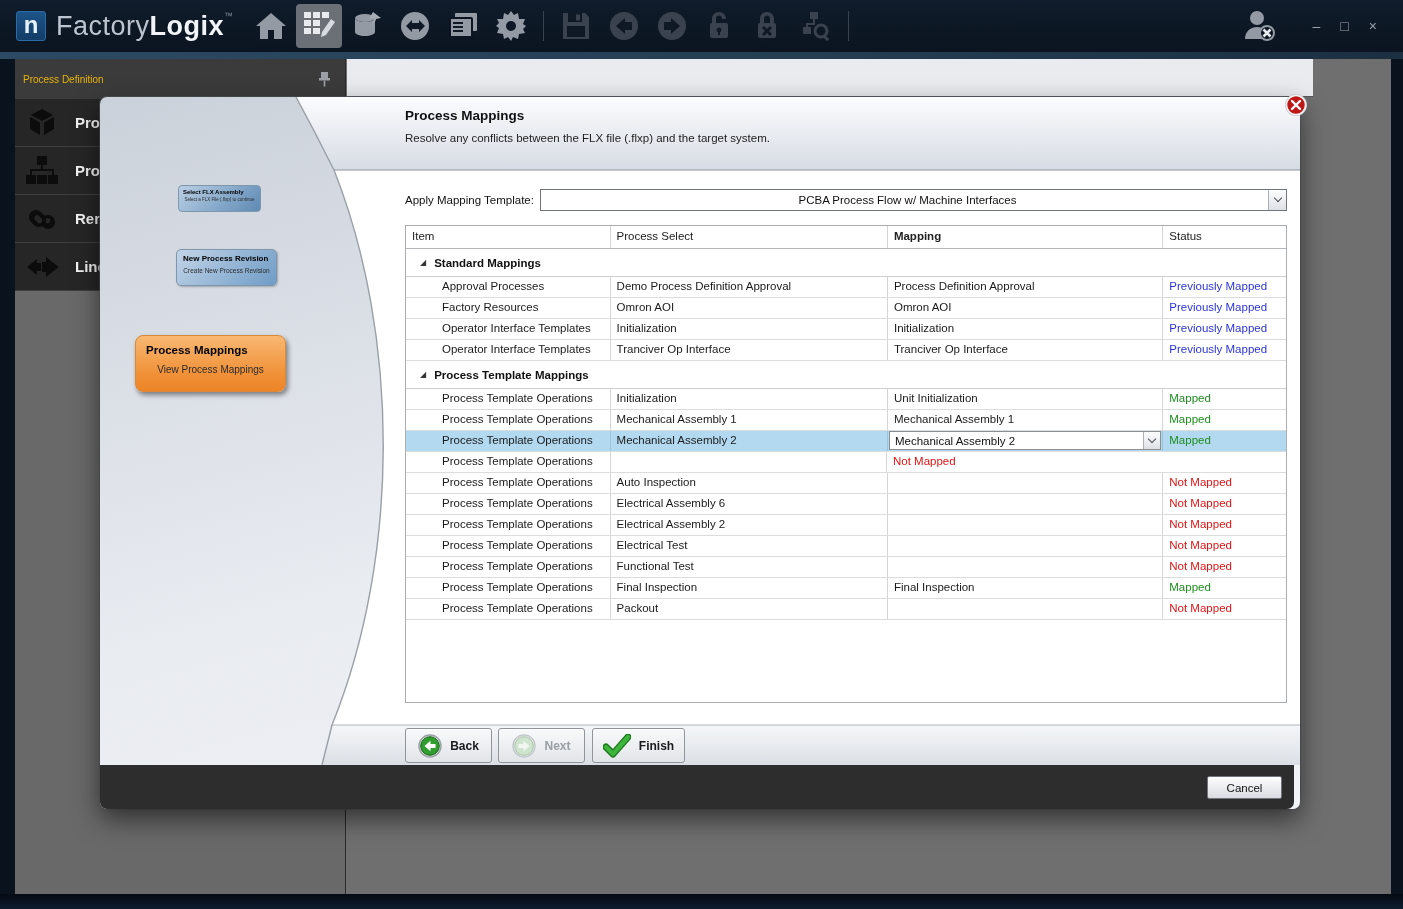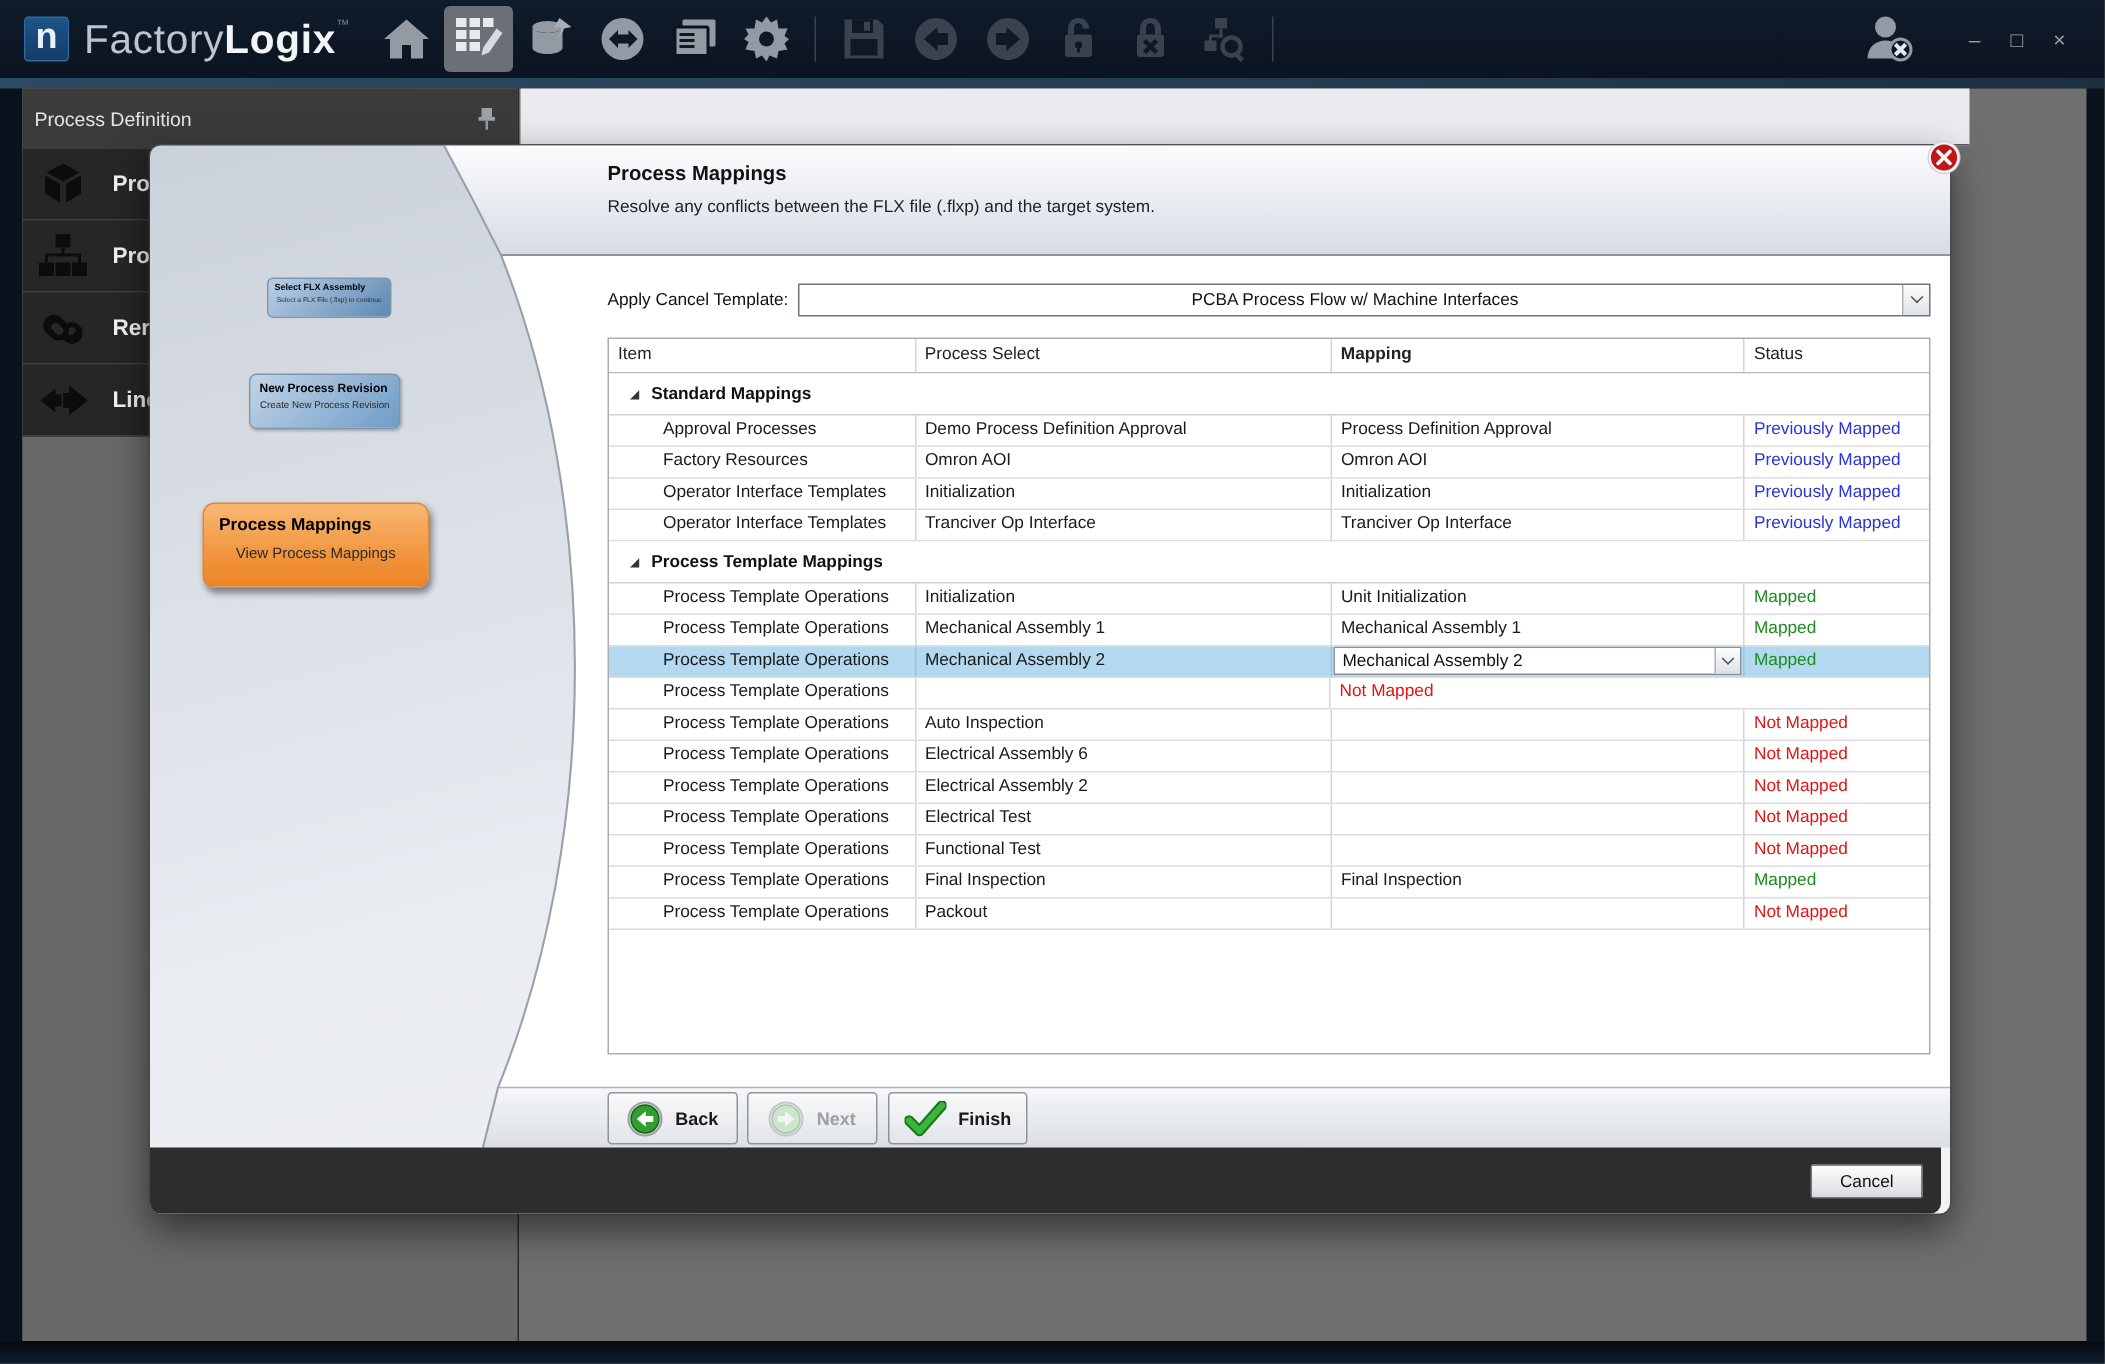--- a/index.html
+++ b/index.html
@@ -25,21 +25,21 @@
   .spacer { flex:1; }
 
   
   .accent-strip { position:absolute; left:0; top:52px; width:1403px; height:7px;
     background:linear-gradient(90deg,#2c4a63,#243d52 60%,#1b2f41); }
   .workspace { position:absolute; left:15px; top:59px; width:1376px; height:835px; background:#6f6f6f; }
   .frame-bottom { position:absolute; left:0; top:894px; width:1403px; height:15px; background:linear-gradient(180deg,#050a12,#0e1d30); }
 
   .sidebar { position:absolute; left:0; top:0; width:331px; height:835px; background:#696969; border-right:1px solid #2a2a2a; }
   .sb-header { height:40px; background:#3b3b3b; display:flex; align-items:center; padding:0 14px 0 8px; }
-  .sb-title { color:#e5e5e5; font-size:13px; flex:1; }
+  .sb-title { color:#eab308; font-size:10px; flex:1; }
   .sb-items { background:#262626; }
   .sb-item { height:48px; display:flex; align-items:center; gap:16px; padding-left:10px; border-bottom:1px solid #3f3f3f; }
   .sb-item .lbl { color:#f2f2f2; font-size:15px; font-weight:bold; white-space:nowrap; }
   .sb-ico { width:34px; height:34px; flex:0 0 34px; }
   .sb-ico path, .sb-ico rect, .sb-ico circle, .sb-ico polygon { fill:#0c0c0c; }
 
   .main-top-band { position:absolute; left:332px; top:0; width:966px; height:38px; background:#e9ebee; border-bottom:1px solid #55595e; }
 
   
   .dialog { position:absolute; left:100px; top:97px; width:1200px; height:712px; border-radius:7px;
@@ -52,21 +52,21 @@
 
   .close-btn { position:absolute; right:-8px; top:-4px; width:24px; height:24px; }
 
   
   .step { position:absolute; border-radius:6px; color:#000; }
   .step .t { font-weight:bold; color:#000; }
   .step .s { color:#2b2b2b;text-align:center; }
   .step1 { left:78px; top:88px; width:83px; height:27px; padding:3px 4px;
     background:linear-gradient(135deg,#b9cfe5,#5e8ab4); border:1px solid #7e97ad; border-radius:4px; }
   .step1 .t { font-size:6px; } .step1 .s { font-size:4.5px; margin-top:2px; }
-  .step2 { left:66px; top:152px; width:101px; height:37px; padding:4px 6px;
+  .step2 { left:76px; top:152px; width:101px; height:37px; padding:4px 6px;
     background:linear-gradient(135deg,#c2d4e8,#6f9cc6); border:1px solid #7e97ad; border-radius:5px; box-shadow:1px 1px 2px rgba(0,0,0,.25); }
   .step2 .t { font-size:8px; } .step2 .s { font-size:6.5px; margin-top:4px; }
   .step3 { left:35px; top:238px; width:151px; height:57px; padding:8px 10px;
     background:linear-gradient(180deg,#f8b872,#f09037 70%,#ed8427); border:1px solid #d9893a; border-radius:8px;
     box-shadow:2px 3px 5px rgba(0,0,0,.45); }
   .step3 .t { font-size:11.5px; } .step3 .s { font-size:10px; margin-top:8px; }
 
   
   .tpl-row { position:absolute; left:305px; top:91px; width:882px; height:23px; display:flex; align-items:center; }
   .tpl-lbl { font-size:11.5px; color:#111; margin-right:6px; white-space:nowrap; }
@@ -339,21 +339,21 @@
   <div class="step step2">
     <div class="t">New Process Revision</div>
     <div class="s">Create New Process Revision</div>
   </div>
   <div class="step step3">
     <div class="t">Process Mappings</div>
     <div class="s">View Process Mappings</div>
   </div>
 
   <div class="tpl-row">
-    <span class="tpl-lbl">Apply Cancel Template:</span>
+    <span class="tpl-lbl">Apply Mapping Template:</span>
     <div class="combo">
       <span class="val">PCBA Process Flow w/ Machine Interfaces</span>
       <span class="dd">
           <span class="chev"></span>
         </span>
     </div>
   </div>
 
   <div class="grid">
     <div class="g-row g-head">

